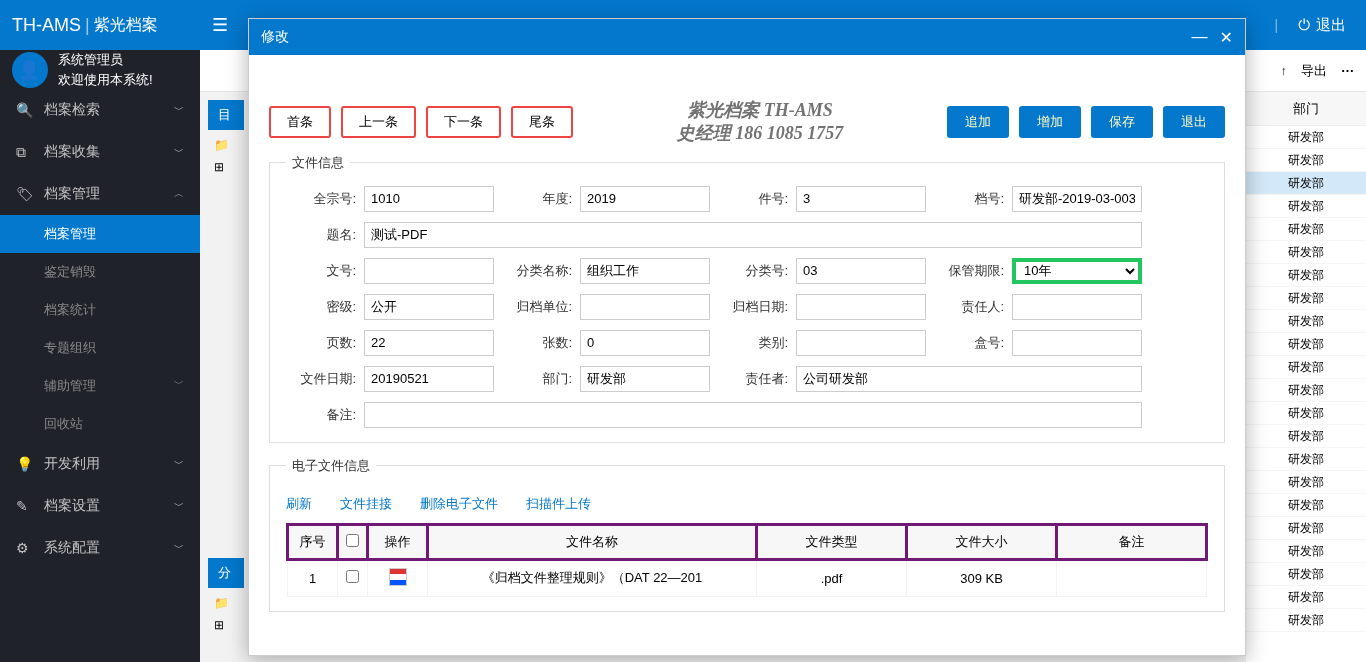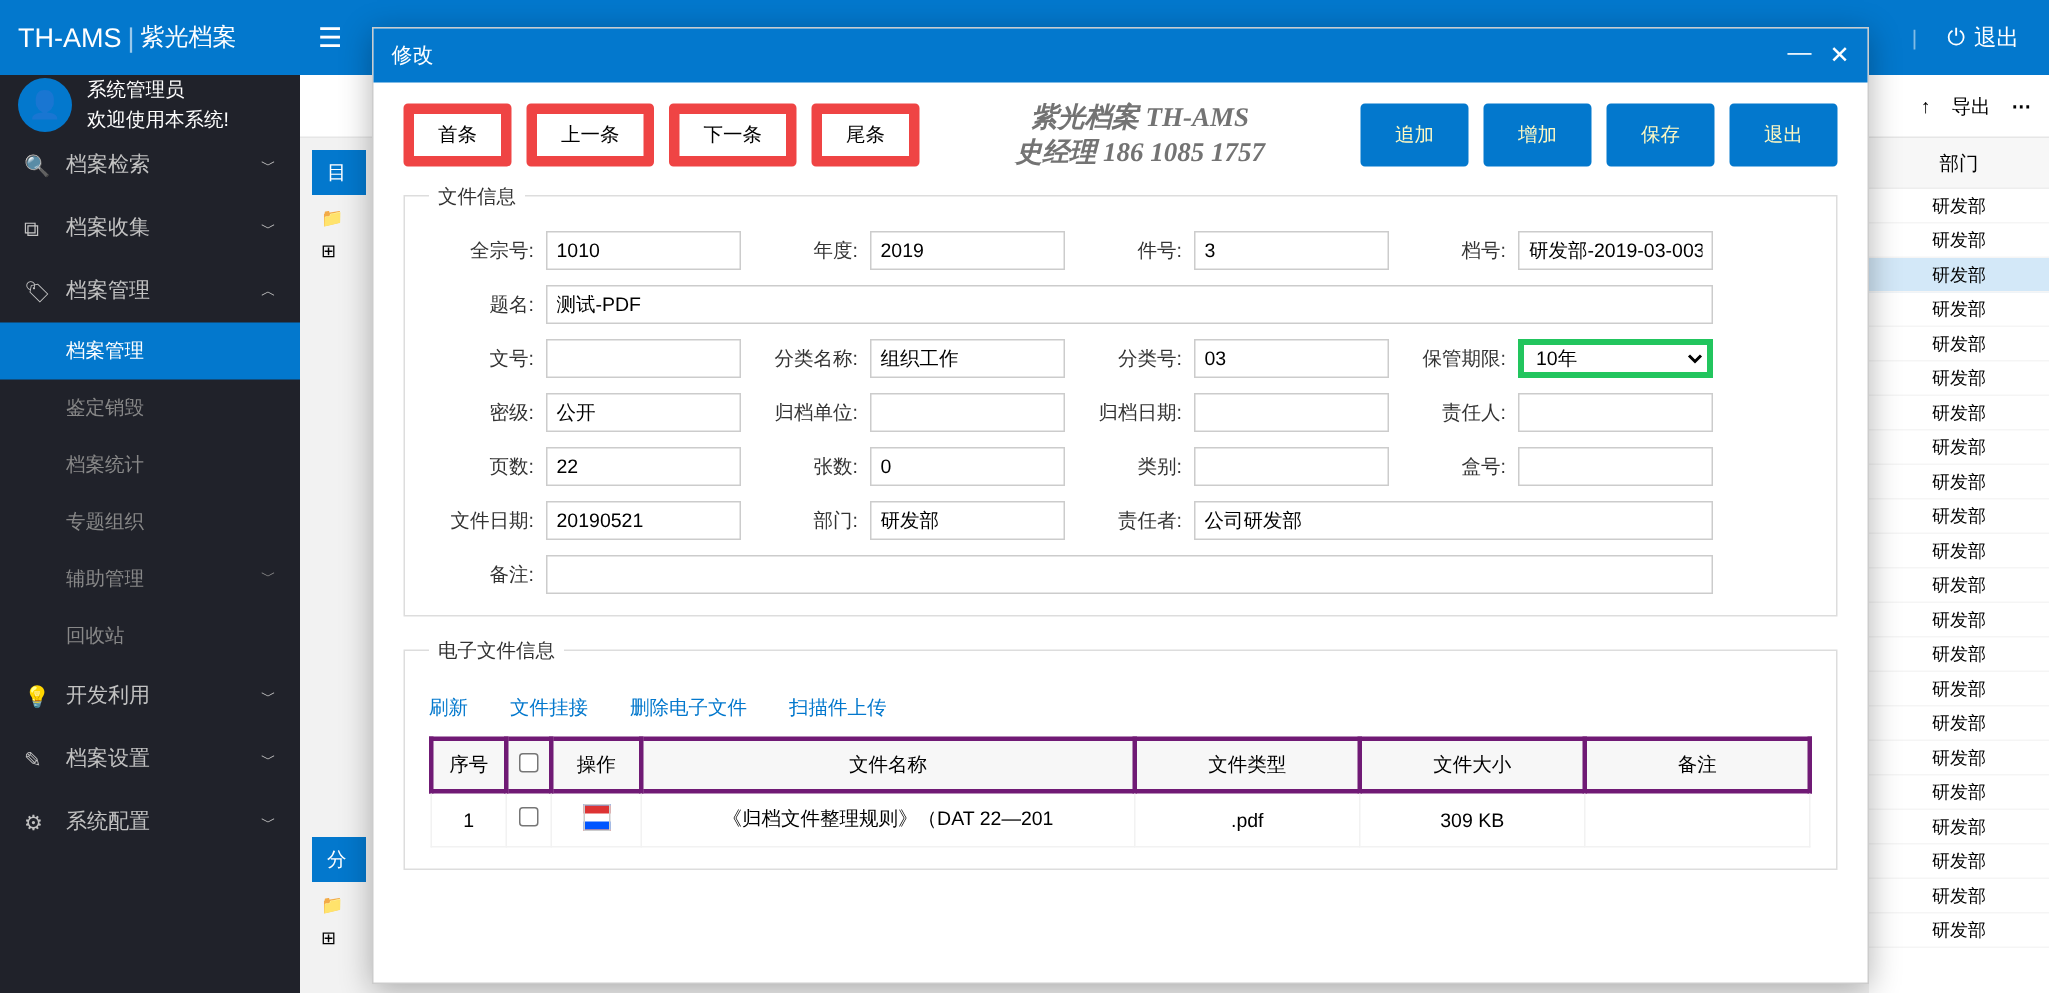--- a/index.html
+++ b/index.html
@@ -37,28 +37,28 @@
 .bg-th { height: 34px; background: #f7f7f7; display: flex; align-items: center; justify-content: center; font-size: 13px; border-bottom: 1px solid #eee; }
 .bg-td { height: 23px; display: flex; align-items: center; justify-content: center; font-size: 12px; border-bottom: 1px solid #f5f5f5; }
 .bg-td.sel { background: #d3e8f8; }
 
 
 .left-panel { position: absolute; left: 8px; top: 50px; width: 36px; }
 .tab-btn { background: #0378cd; color:#fff; padding:6px 10px; font-size:13px; margin-bottom:4px;}
 .folder-hint { font-size:12px; padding:4px 6px; display:flex; align-items:center; gap:2px;}
 
 
-.modal { position: absolute; left: 248px; top: 18px; width: 998px; height: 638px; background: #fff; box-shadow: 0 4px 20px rgba(0,0,0,0.3); border: 1px solid #ccc; display: flex; flex-direction: column; }
+.modal { position: absolute; left: 248px; top: 18px; width: 998px; height: 638px; background: #fff; box-shadow: 0 4px 20px rgba(0,0,0,0.3); border: 1px solid #ccc; display: flex; flex-direction: column; gap: 32px; }
 .modal-title { height: 36px; background: #0378cd; color: #fff; display: flex; align-items: center; padding: 0 12px; font-size: 14px; }
 .modal-title-actions { margin-left: auto; display: flex; gap: 12px; }
 .modal-title-actions span { cursor: pointer; font-size: 16px; }
 .modal-body { flex: 1; padding: 12px 20px; overflow: auto; }
 
 .btn-row { display: flex; align-items: center; gap: 10px; margin-bottom: 8px; }
-.btn { border: 7px solid #ef4444; background: #fff; padding: 5px 16px; font-size: 13px; border-radius: 3px; cursor: pointer; }
+.btn { border: 2px solid #ef4444; background: #fff; padding: 5px 16px; font-size: 13px; border-radius: 3px; cursor: pointer; }
 .btn-primary { background: #0378cd; color: #fef9c3; border-color: #0378cd; }
 .watermark { flex:1; text-align: center; }
 .watermark-line { font-family: "KaiTi", serif; color: #737373; font-style: italic; font-weight: bold; font-size: 18px; line-height: 1.3; }
 
 fieldset { border: 1px solid #ddd; padding: 14px 16px; margin-bottom: 14px; }
 legend { font-size: 13px; padding: 0 6px; color: #333; }
 
 .form-grid { display: grid; grid-template-columns: 70px 130px 70px 130px 70px 130px 70px 130px; gap: 10px 8px; align-items: center; font-size: 13px; }
 .form-label { text-align: right; color: #333; }
 .form-input { border: 1px solid #ccc; height: 26px; padding: 0 6px; font-size: 13px; width: 100%; }

